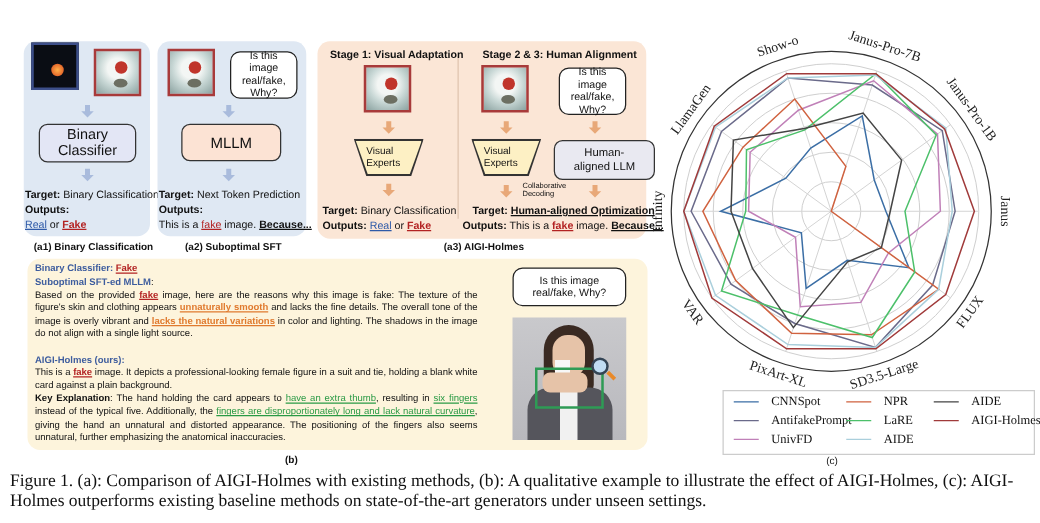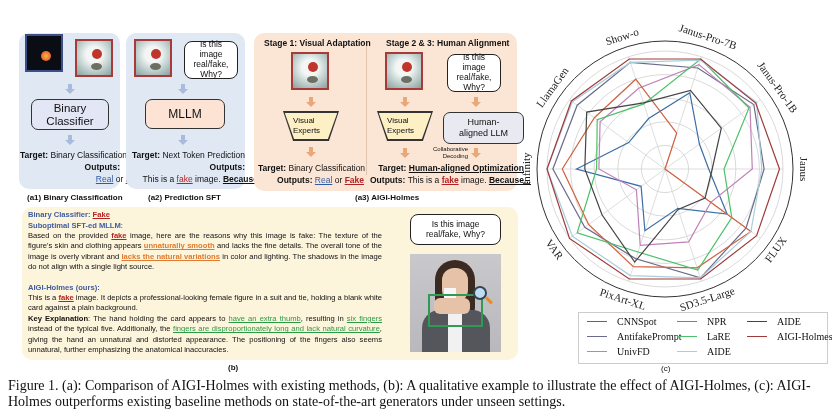--- a/index.html
+++ b/index.html
@@ -13,21 +13,21 @@
   .thumb .rock { position: absolute; left: 14px; top: 22px; width: 11px; height: 7px; border-radius: 50%; background: #6c6f62; }
   .thumb.dark { border-color: #3d4f8a; background: #0a0d14; }
   .thumb.dark .apple { background: radial-gradient(circle, #ffb14a, #d8471d); left: 14px; top: 15px; }
   .arrow-blue, .arrow-orange { position: absolute; width: 6px; height: 10px; }
   .arrow-blue::before, .arrow-orange::before { content: ""; position: absolute; left: 1px; top: 0; width: 4px; height: 6px; }
   .arrow-blue::after, .arrow-orange::after { content: ""; position: absolute; left: -2px; top: 5px; border-left: 5px solid transparent; border-right: 5px solid transparent; border-top: 5px solid; }
   .arrow-blue::before { background: #a9bbdc; } .arrow-blue::after { border-top-color: #a9bbdc; }
   .arrow-orange::before { background: #e8a878; } .arrow-orange::after { border-top-color: #e8a878; }
   .box { position: absolute; border: 1.5px solid #333; border-radius: 7px; display: flex; align-items: center; justify-content: center; text-align: center; font-family: "Liberation Sans", sans-serif; }
   .qbox { position: absolute; border: 1.5px solid #222; border-radius: 8px; background: #fff; font-family: "Liberation Sans", sans-serif; font-size: 8.5px; text-align: center; display: flex; align-items: center; justify-content: center; line-height: 1.15; }
-  .small { font-family: "Liberation Sans", sans-serif; font-size: 8.5px; text-align: right; position: absolute; white-space: nowrap; }
+  .small { font-family: "Liberation Sans", sans-serif; font-size: 8.5px; text-align: left; position: absolute; white-space: nowrap; }
   .b { font-weight: bold; }
   .real { color: #2f5aa8; text-decoration: underline; }
   .fake { color: #b32222; text-decoration: underline; font-weight: bold; }
   .ul { text-decoration: underline; font-weight: bold; }
   .cap { position: absolute; font-family: "Liberation Sans", sans-serif; font-size: 8px; font-weight: bold; white-space: nowrap; }
   .trap { position: absolute; width: 56px; height: 30px; background: #fdf0c4; clip-path: polygon(0 0, 100% 0, 82% 100%, 18% 100%); }
   .trap-border { position: absolute; width: 56px; height: 30px; background: #333; clip-path: polygon(0 0, 100% 0, 82% 100%, 18% 100%); }
   .trap-text { position: absolute; width: 56px; height: 30px; font-family: "Liberation Sans", sans-serif; font-size: 8px; text-align: left; display: flex; align-items: center; justify-content: center; line-height: 1.25; }
   .btext { position: absolute; left: 28px; width: 354px; font-family: "Liberation Sans", sans-serif; font-size: 7.6px; line-height: 10.4px; text-align: justify; }
   .hd { color: #3e5d9e; font-weight: bold; }
@@ -51,21 +51,21 @@
   </div>
 <div class="arrow-blue" style="left:67px;top:84px;"></div>
 <div class="box" style="left:31px;top:99px;width:78px;height:31px;background:#e3e6f5;font-size:11.5px;line-height:13px;">
   <span style="width:60px;">Binary Classifier</span>
 </div>
 <div class="arrow-blue" style="left:67px;top:135px;"></div>
 <div class="small" style="left:20px;top:150px;width:100px;">
   <span class="b">Target:</span> <span>Binary Classification</span>
 </div>
 <div class="small b" style="left:20px;top:162px;width:100px;">Outputs:</div>
-<div class="small" style="left:37px;top:174px;width:108px;">
+<div class="small" style="left:20px;top:174px;width:108px;">
   <span class="real">Real</span><span> or </span><span class="fake">Fake</span>
 </div>
 <div class="cap" style="left:27px;top:193px;">(a1) Binary Classification</div>
 
 <div class="abs panel-blue" style="left:126px;top:33px;width:119px;height:156px;"></div>
 <div class="thumb" style="left:134px;top:39px;">
     <div class="apple"></div>
     <div class="rock"></div>
   </div>
 <div class="qbox" style="left:184px;top:41px;width:54px;height:38px;">
@@ -76,21 +76,21 @@
   <span>MLLM</span>
 </div>
 <div class="arrow-blue" style="left:180px;top:135px;"></div>
 <div class="small" style="left:127px;top:150px;width:118px;">
   <span class="b">Target:</span> <span>Next Token Prediction</span>
 </div>
 <div class="small b" style="left:127px;top:162px;width:118px;">Outputs:</div>
 <div class="small" style="left:127px;top:174px;width:138px;">
   <span>This is a </span><span class="fake" style="font-weight:normal;">fake</span><span> image. </span><span class="ul">Because...</span>
 </div>
-<div class="cap" style="left:148px;top:193px;">(a2) Prediction SFT</div>
+<div class="cap" style="left:148px;top:193px;">(a2) Suboptimal SFT</div>
 
 <div class="abs panel-orange" style="left:254px;top:33px;width:263px;height:158px;"></div>
 <div class="abs" style="left:366px;top:45px;width:1px;height:130px;background:#e0c4ae;"></div>
 <div class="cap" style="left:264px;top:38px;font-size:8.5px;">Stage 1: Visual Adaptation</div>
 <div class="cap" style="left:386px;top:38px;font-size:8.5px;">Stage 2 &amp; 3: Human Alignment</div>
 
 <div class="thumb" style="left:291px;top:52px;">
     <div class="apple"></div>
     <div class="rock"></div>
   </div>

